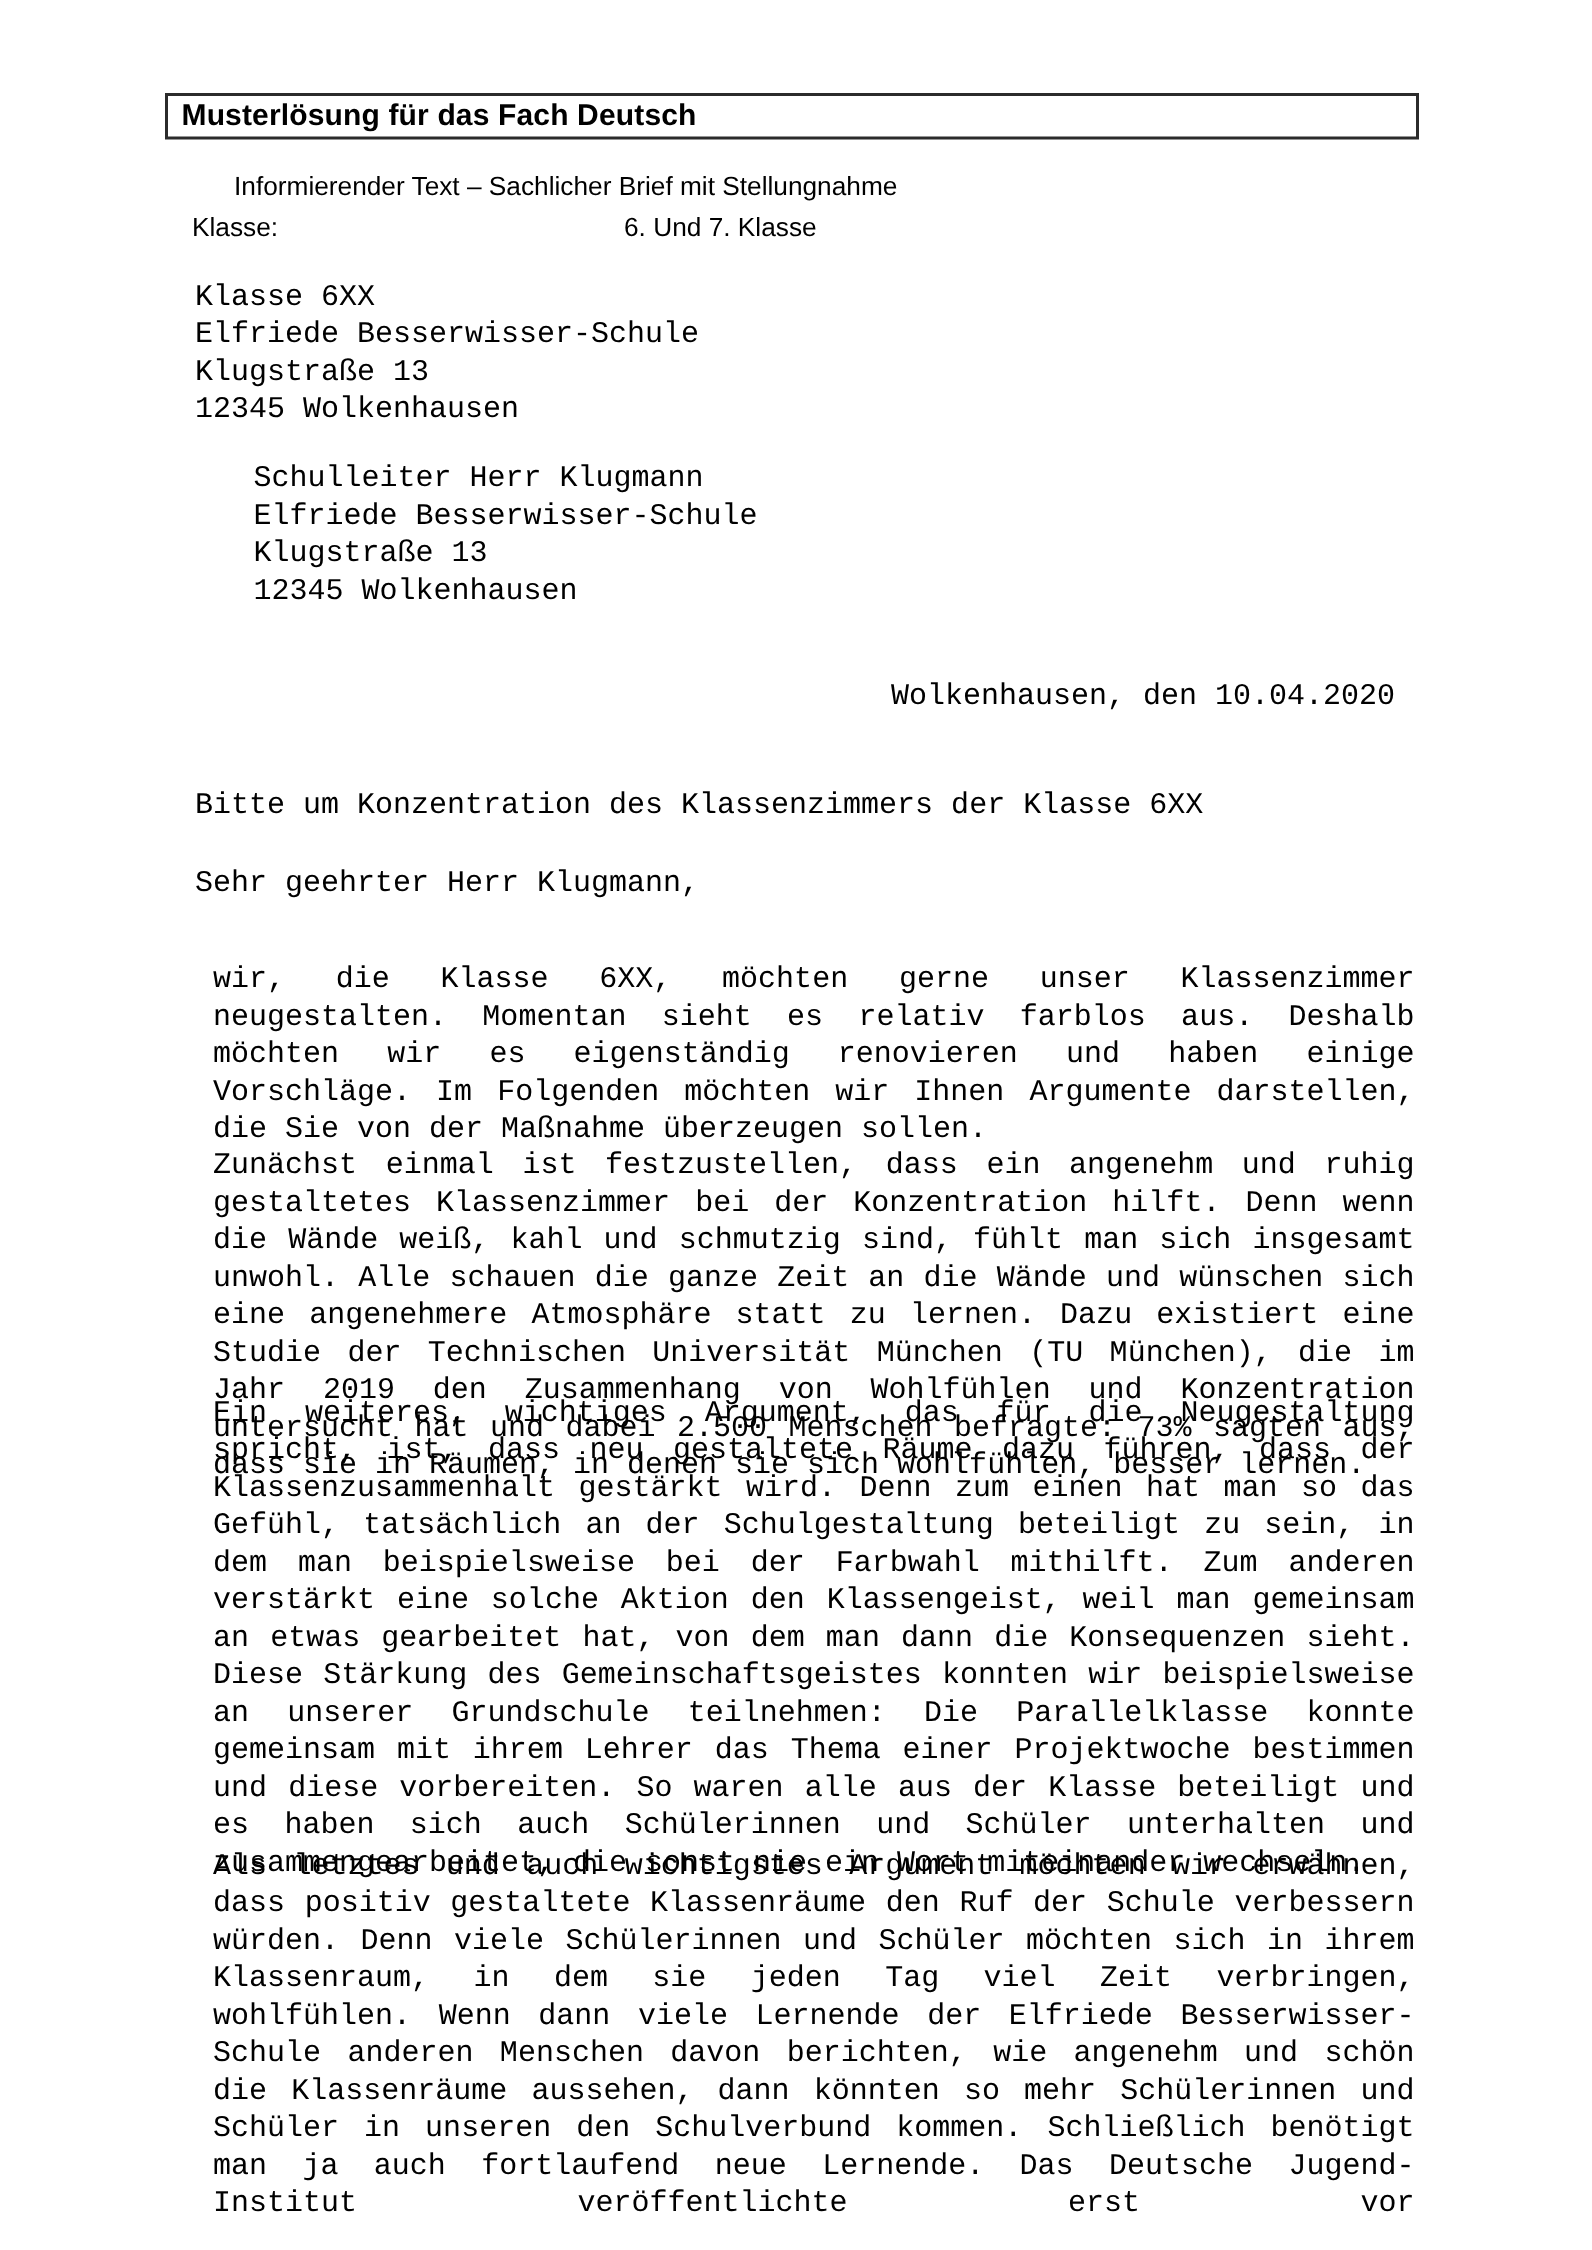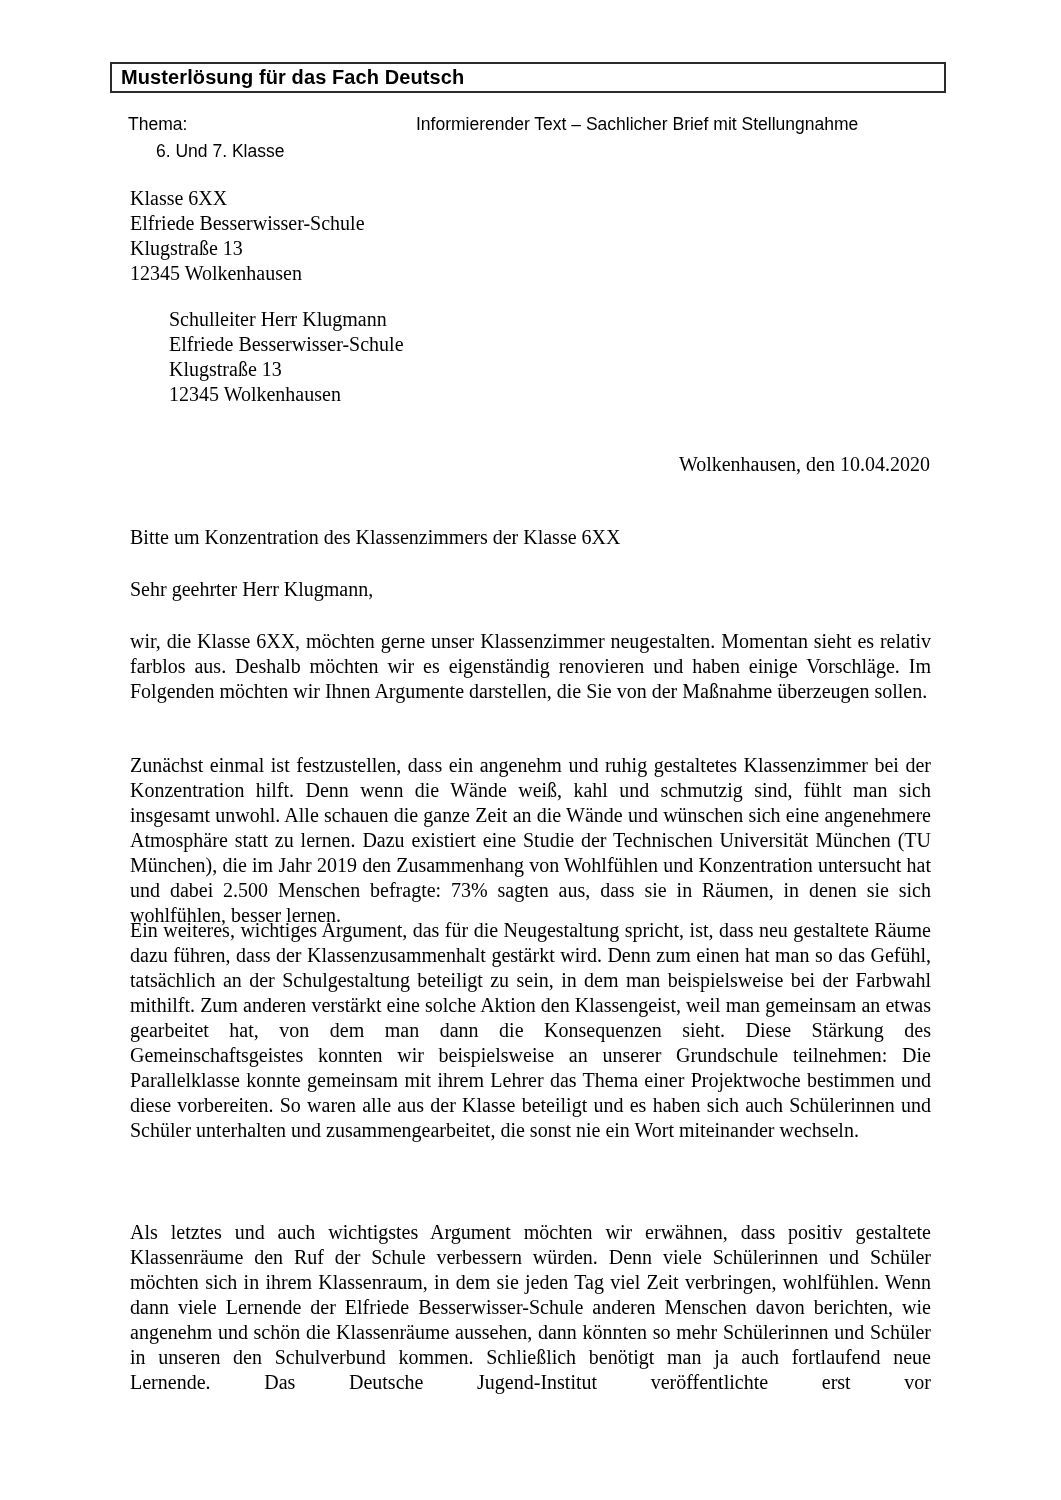--- a/index.html
+++ b/index.html
@@ -42,21 +42,21 @@
     font-family: "Liberation Sans", sans-serif;
     font-size: 17.5px;
     line-height: 27px;
   }
   .meta-row { display: flex; }
   .meta-label { width: 260px; flex: 0 0 260px; }
   .meta-value { white-space: nowrap; margin-left: 28px; }
 
   
   .serif {
-    font-family: Liberation Serif, serif;
+    font-family: Liberation Mono, monospace;
     font-size: 20px;
     line-height: 25px;
     color: #000000;
   }
 
   .addr {
     position: absolute;
     left: 130px;
   }
   .addr.sender    { top: 186px; }
@@ -70,45 +70,45 @@
     text-align: right;
   }
 
   .subject    { position: absolute; left: 130px; top: 525px; }
   .salutation { position: absolute; left: 130px; top: 577px; }
 
   .para {
     position: absolute;
     left: 130px;
     width: 801px;
-    margin: 0;
+    margin: 12px;
     text-align: justify;
     text-justify: inter-word;
     hyphens: none;
   }
   .para.p1 { top: 629px; }
   .para.p2 { top: 753px; }
   .para.p3 { top: 918px; }
   .para.p4 { top: 1220px; text-align-last: justify; } 
 </style>
 </head>
 <body>
 
 <div class="page">
 
   <div class="header-box">
     <span>Musterlösung für das Fach Deutsch</span>
   </div>
 
   <div class="meta">
     <div class="meta-row">
-      <span class="meta-label">Thema:</span>
       <span class="meta-value">Informierender Text – Sachlicher Brief mit Stellungnahme</span>
     </div>
     <div class="meta-row">
+      <span class="meta-label">Klasse:</span>
       <span class="meta-value">6. Und 7. Klasse</span>
     </div>
   </div>
 
   <div class="addr sender serif">
     <div>Klasse 6XX</div>
     <div>Elfriede Besserwisser-Schule</div>
     <div>Klugstraße 13</div>
     <div>12345 Wolkenhausen</div>
   </div>

